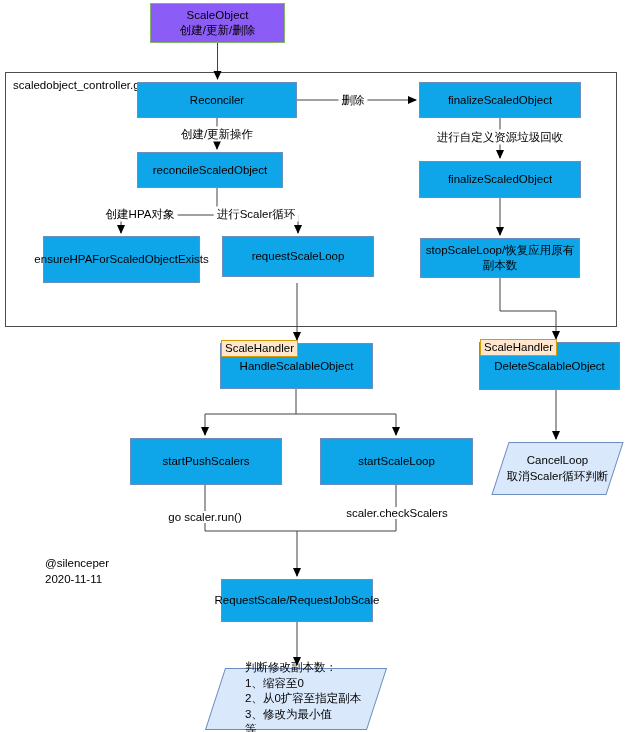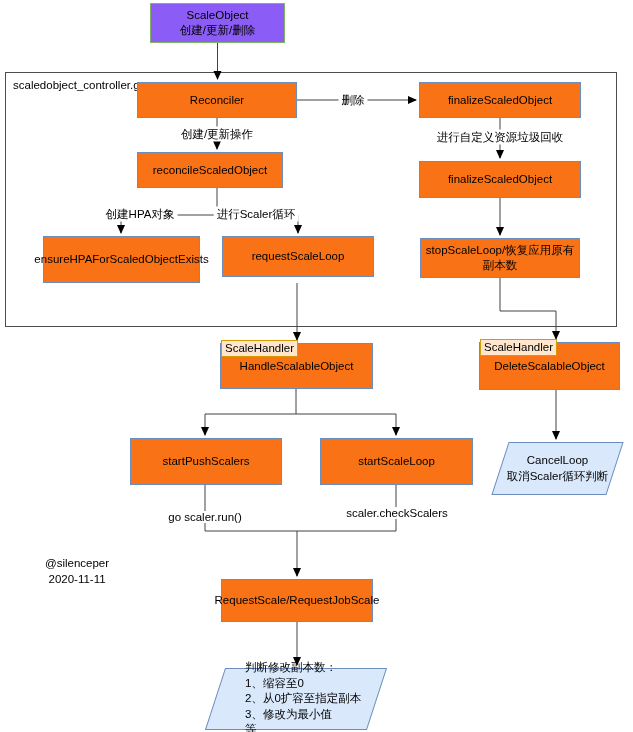--- a/index.html
+++ b/index.html
@@ -9,21 +9,21 @@
     background: #ffffff;
     font-family: "Liberation Sans", "DejaVu Sans", sans-serif;
     color: #000000;
     overflow: hidden;
   }
   .node {
     position: absolute;
     display: flex; align-items: center; justify-content: center;
     text-align: center;
     font-size: 11.5px; line-height: 1.3;
-    background: #f97316;
+    background: #0ea5e9;
     border: 1px solid #6c8ebf;
     box-sizing: border-box;
     white-space: pre-line;
     z-index: 2;
   }
   .node.green { background: #8b5cf6; border-color: #82b366; }
   .tag {
     position: absolute;
     font-size: 11.5px; line-height: 1.1;
     background: #ffe6cc;
@@ -70,21 +70,20 @@
     white-space: pre-line;
     box-sizing: border-box;
   }
   .para-label.left { justify-content: flex-start; text-align: left; padding-left: 30px; }
   svg.wires { position: absolute; left: 0; top: 0; z-index: 1; }
   .annotation {
     position: absolute;
     font-size: 11.5px; line-height: 1.4;
     white-space: pre-line;
     z-index: 2;
-    text-align: center;
   }
 </style>
 </head>
 <body>
 
 <div class="container-frame" style="left:5px; top:72px; width:612px; height:255px;"></div>
 <div class="frame-label" style="left:13px; top:79px;">scaledobject_controller.go</div>
 
 <svg class="wires" width="633" height="732" viewBox="0 0 633 732">
   <defs>

